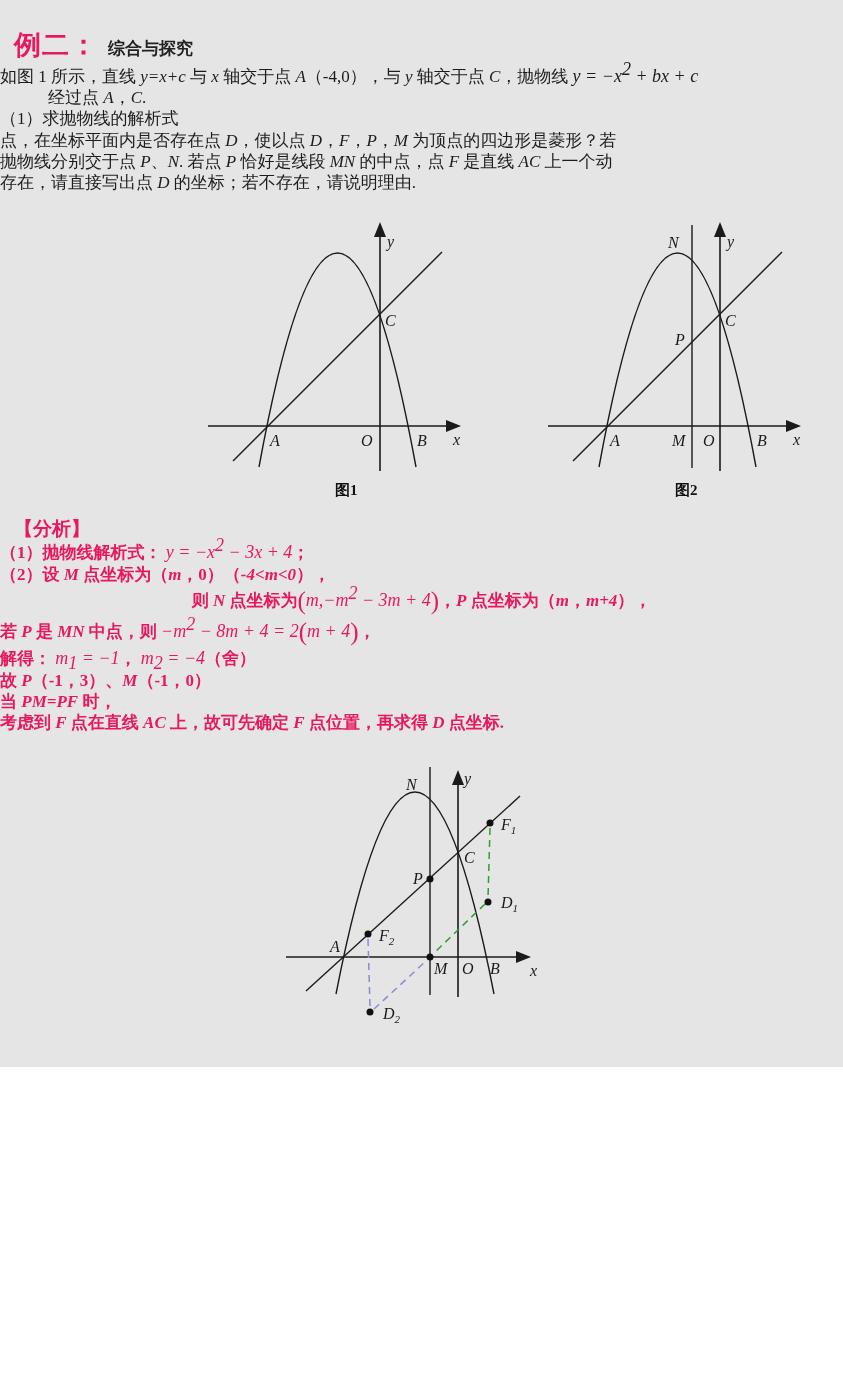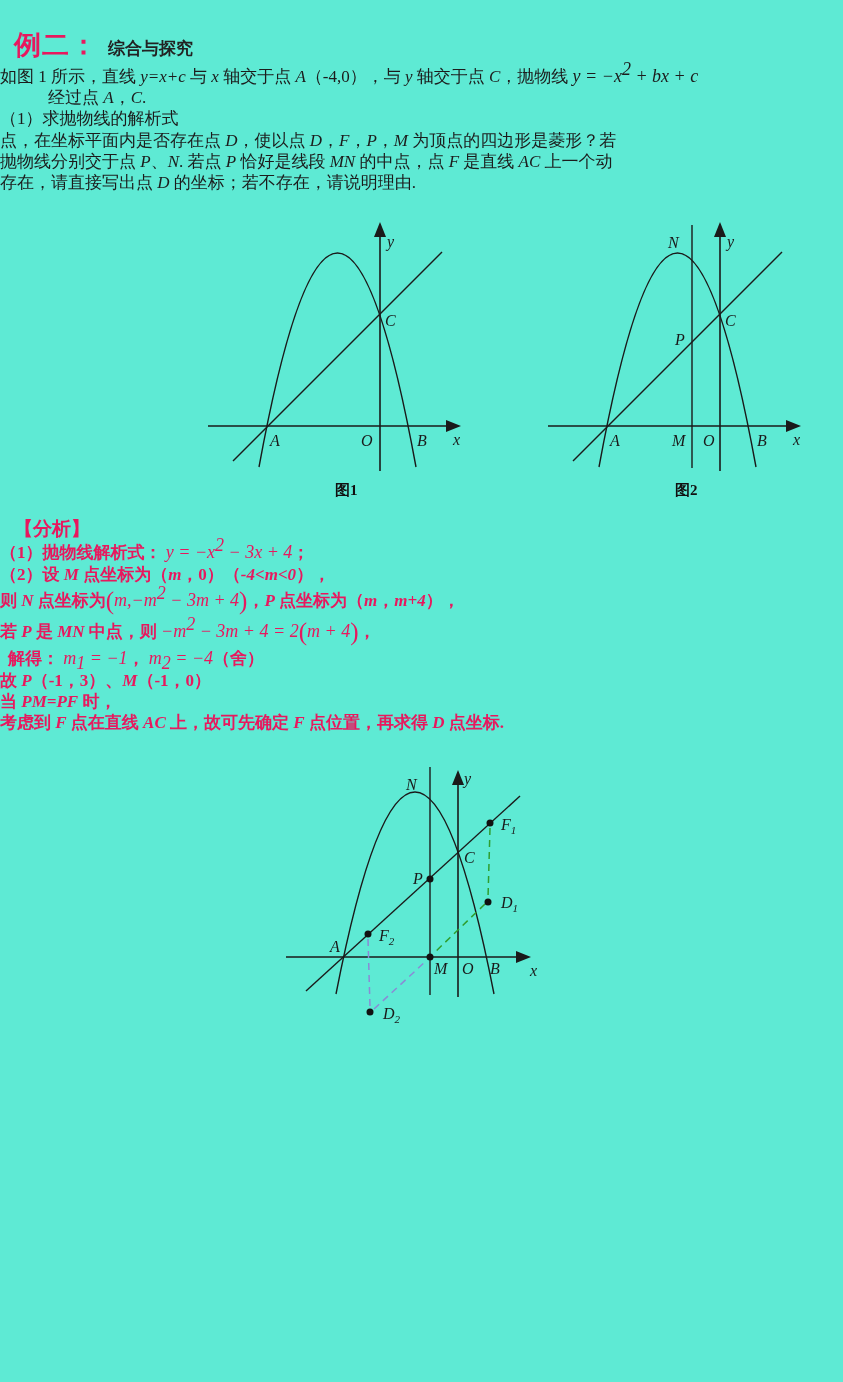--- a/index.html
+++ b/index.html
@@ -1,19 +1,19 @@
 <!DOCTYPE html>
 <html><head>
 <meta charset="utf-8">
 <style>
   html,body{margin:0;padding:0;background:#ffffff;}
   .page{
     position:relative;
-    width:843px;height:1382px;
-    background:#5eead4;
+    width:843px;height:1067px;
+    background:#e5e5e5;
     overflow:hidden;
     font-family:"Liberation Serif","DejaVu Serif",serif;
     color:#1c1c1c;
     font-size:17px;
     line-height:1.25;
   }
   .title{margin:0;padding:22px 0 0 14px;}
   .title-label{
     color:#e8185e;
     font-family:"Liberation Sans","DejaVu Sans",sans-serif;
@@ -33,23 +33,23 @@
   .figrow{display:flex;gap:20px;margin:20px 0 0 180px;}
   .fig svg{display:block;}
   .analysis-header{
     margin:14px 0 0 14px;
     color:#e8185e;font-weight:700;font-size:19px;
     font-family:"Liberation Sans","DejaVu Sans",sans-serif;
   }
   .aline{color:#e8185e;font-weight:700;}
   .a1{margin:26px 14px 0 20px;}
   .a2{margin:30px 14px 0 20px;}
-  .a3{margin:24px 14px 0 57px;}
+  .a3{margin:24px 14px 0 57px;text-align:center;}
   .a4{margin:28px 14px 0 57px;}
-  .a5{margin:34px 14px 0 57px;padding-left:8px;}
+  .a5{margin:34px 14px 0 57px;}
   .a6{margin:28px 14px 0 57px;}
   .a7{margin:13px 14px 0 57px;}
   .a8{margin:12px 14px 0 57px;}
   .fig3wrap{margin:18px 0 0 258px;}
   
   .axis{stroke:#1a1a1a;stroke-width:1.6;fill:none;}
   .curve{stroke:#1a1a1a;stroke-width:1.4;fill:none;}
   .arrow{fill:#1a1a1a;stroke:none;}
   .glabel{font-family:"Liberation Serif",serif;font-style:italic;font-size:16px;fill:#1a1a1a;}
   .gcaption{font-family:"Liberation Serif","DejaVu Serif",serif;font-style:normal;font-weight:700;font-size:15px;fill:#111;}
@@ -114,21 +114,21 @@
       </svg>
     </div>
 
   </div>
 
   <div class="analysis">
     <div class="analysis-header">【分析】</div>
     <p class="line aline a1"><span class="">（1）抛物线解析式：  </span><span class="mf">y = −x</span><sup><span class="mf">2</span></sup><span class="mf"> − 3x + 4</span><span class="">；</span></p>
     <p class="line aline a2"><span class="">（2）设 </span><span class="mi">M</span><span class=""> 点坐标为（</span><span class="mi">m</span><span class="">，0）（</span><span class="mi">-4&lt;m&lt;0</span><span class="">），</span></p>
     <p class="line aline a3"><span class="">则 </span><span class="mi">N</span><span class=""> 点坐标为</span><span class="bigp">(</span><span class="mf">m,−m</span><sup><span class="mf">2</span></sup><span class="mf"> − 3m + 4</span><span class="bigp">)</span><span class="">，</span><span class="mi">P</span><span class=""> 点坐标为（</span><span class="mi">m</span><span class="">，</span><span class="mi">m+4</span><span class="">），</span></p>
-    <p class="line aline a4"><span class="">若 </span><span class="mi">P</span><span class=""> 是 </span><span class="mi">MN</span><span class=""> 中点，则 </span><span class="mf">−m</span><sup><span class="mf">2</span></sup><span class="mf"> − 3m + 4 = 2</span><span class="bigp">(</span><span class="mf">m + 4</span><span class="bigp">)</span><span class="">，</span></p>
+    <p class="line aline a4"><span class="">若 </span><span class="mi">P</span><span class=""> 是 </span><span class="mi">MN</span><span class=""> 中点，则 </span><span class="mf">−m</span><sup><span class="mf">2</span></sup><span class="mf"> − 8m + 4 = 2</span><span class="bigp">(</span><span class="mf">m + 4</span><span class="bigp">)</span><span class="">，</span></p>
     <p class="line aline a5"><span class="">解得： </span><span class="mf">m</span><sub><span class="mf">1</span></sub><span class="mf"> = −1</span><span class="">， </span><span class="mf">m</span><sub><span class="mf">2</span></sub><span class="mf"> = −4</span><span class="">（舍）</span></p>
     <p class="line aline a6"><span class="">故 </span><span class="mi">P</span><span class="">（-1，3）、</span><span class="mi">M</span><span class="">（-1，0）</span></p>
     <p class="line aline a8"><span class="">当 </span><span class="mi">PM=PF</span><span class=""> 时，</span></p>
     <p class="line aline a7"><span class="">考虑到 </span><span class="mi">F</span><span class=""> 点在直线 </span><span class="mi">AC</span><span class=""> 上，故可先确定 </span><span class="mi">F</span><span class=""> 点位置，再求得 </span><span class="mi">D</span><span class=""> 点坐标.</span></p>
   </div>
 
   <div class="fig3wrap">
     <svg width="330" height="292" viewBox="0 0 330 292">
       <line class="axis" x1="28" y1="205" x2="260" y2="205"></line>
       <polygon class="arrow" points="258,199 258,211 273,205"></polygon>

